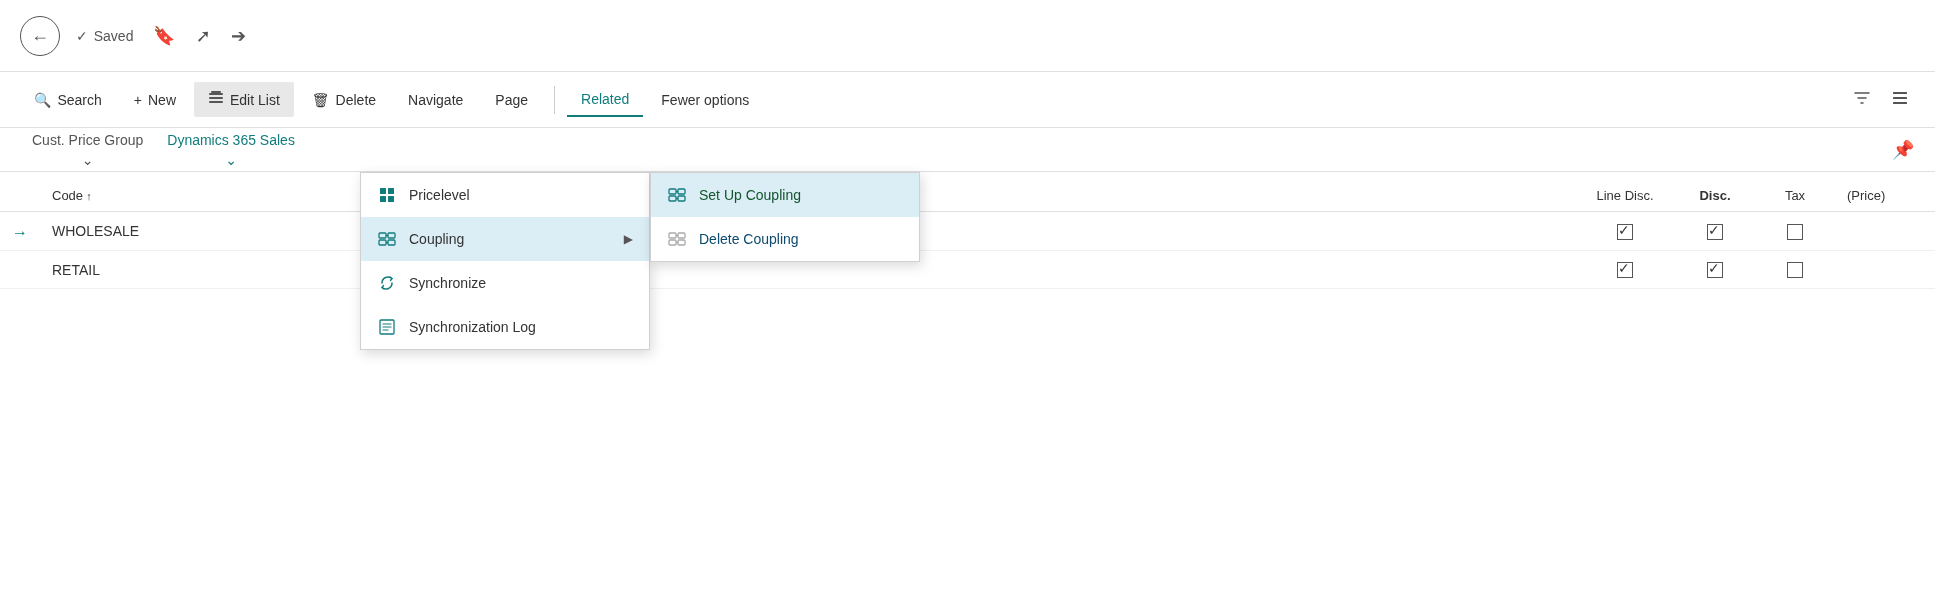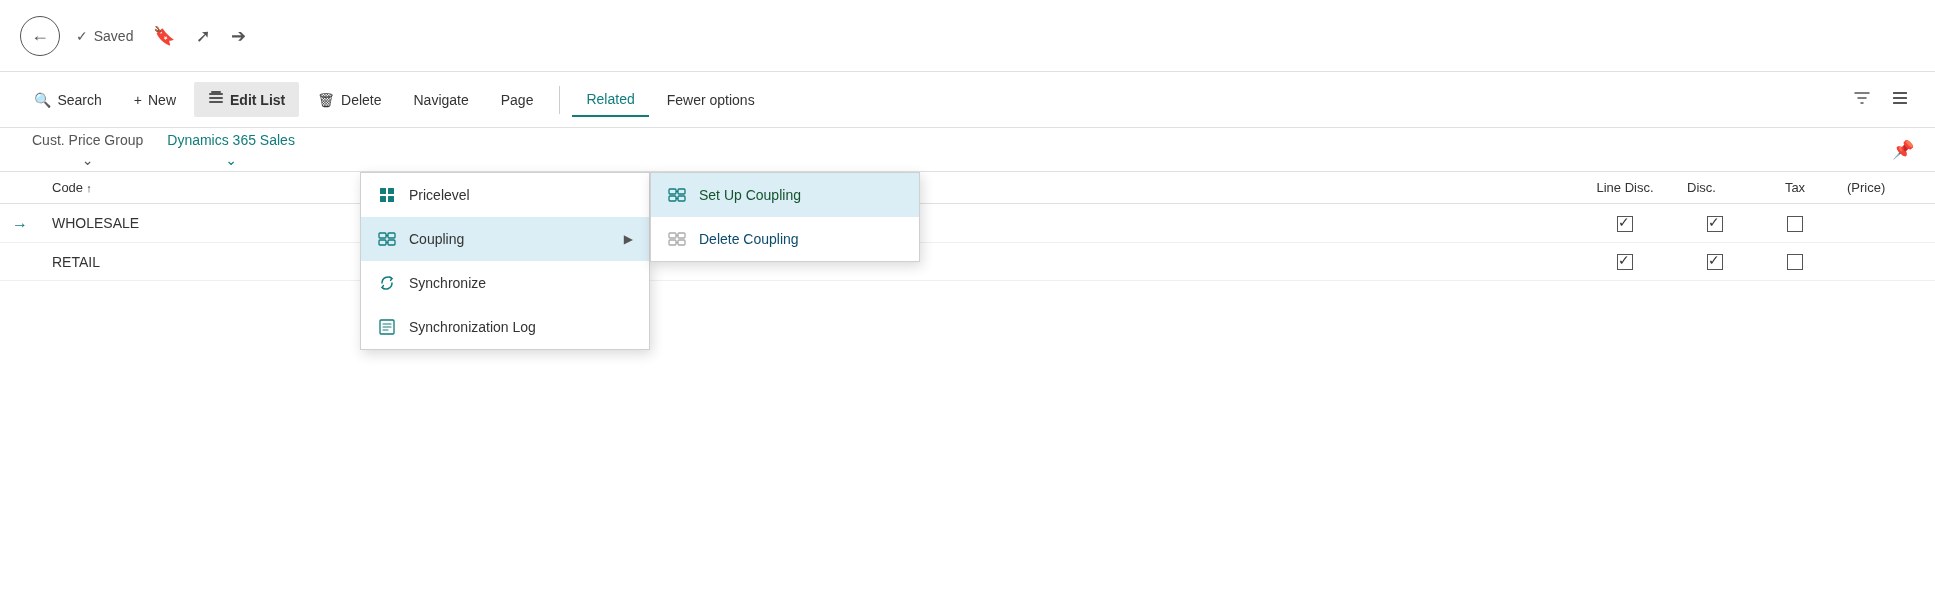--- a/index.html
+++ b/index.html
@@ -69,21 +69,21 @@
       border-radius: 2px;
       white-space: nowrap;
     }
     .toolbar-btn.active-tab {
       color: #107c7c;
       border-bottom: 2px solid #107c7c;
       border-radius: 0;
     }
     .toolbar-btn.edit-list {
       background: #e8e8e8;
-      font-weight: 700;
+      font-weight: 400;
     }
     .toolbar-separator {
       width: 1px; height: 28px;
       background: #ccc;
       margin: 0 8px;
     }
     .toolbar-right {
       margin-left: auto;
       display: flex; align-items: center; gap: 8px;
     }
@@ -172,20 +172,21 @@
     .submenu-item.disabled .item-icon { color: #aaa; }
 
     
     .table-container {
       position: relative;
       overflow: hidden;
     }
     table {
       width: 100%;
       border-collapse: collapse;
+      margin-top: 8px;
     }
     thead th {
       text-align: left;
       padding: 8px 12px;
       font-weight: 400;
       color: #333;
       border-bottom: 1px solid #e0e0e0;
       font-size: 13px;
       white-space: nowrap;
     }
@@ -391,21 +392,21 @@
 </div>
 
 <div class="table-container">
   <table>
     <thead>
       <tr>
         <th style="width:24px;"></th>
         <th class="sort-asc">Code</th>
         <th style="width:400px;"></th>
         <th style="width:100px; text-align:center;">Line Disc.</th>
-        <th style="width:80px; ">Disc.</th>
+        <th style="width:80px; text-align:center;font-weight:bold;">Disc.</th>
         <th style="width:80px; text-align:center;">Tax</th>
         <th style="width:100px;">(Price)</th>
       </tr>
     </thead>
     <tbody>
       <tr>
         <td class="arrow-cell">→</td>
         <td>WHOLESALE</td>
         <td></td>
         <td class="checkbox-cell"><span class="cb checked"></span></td>

